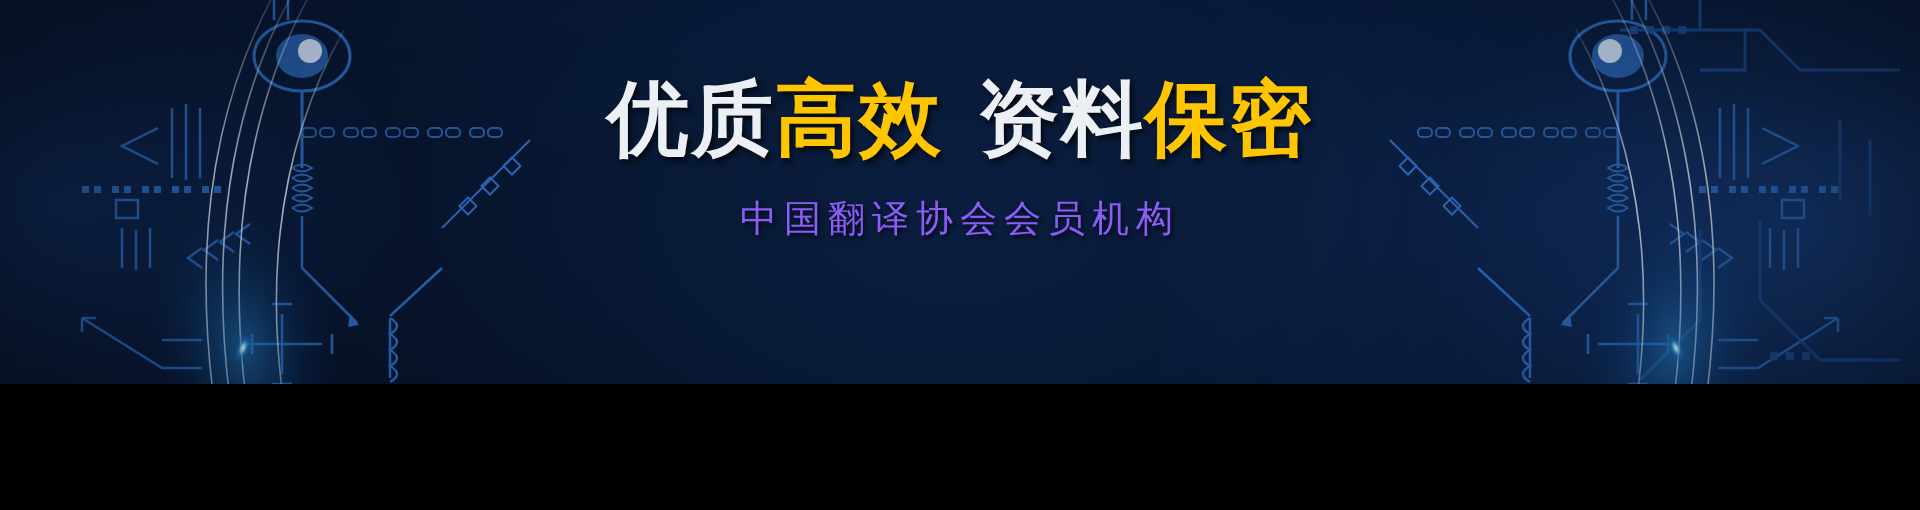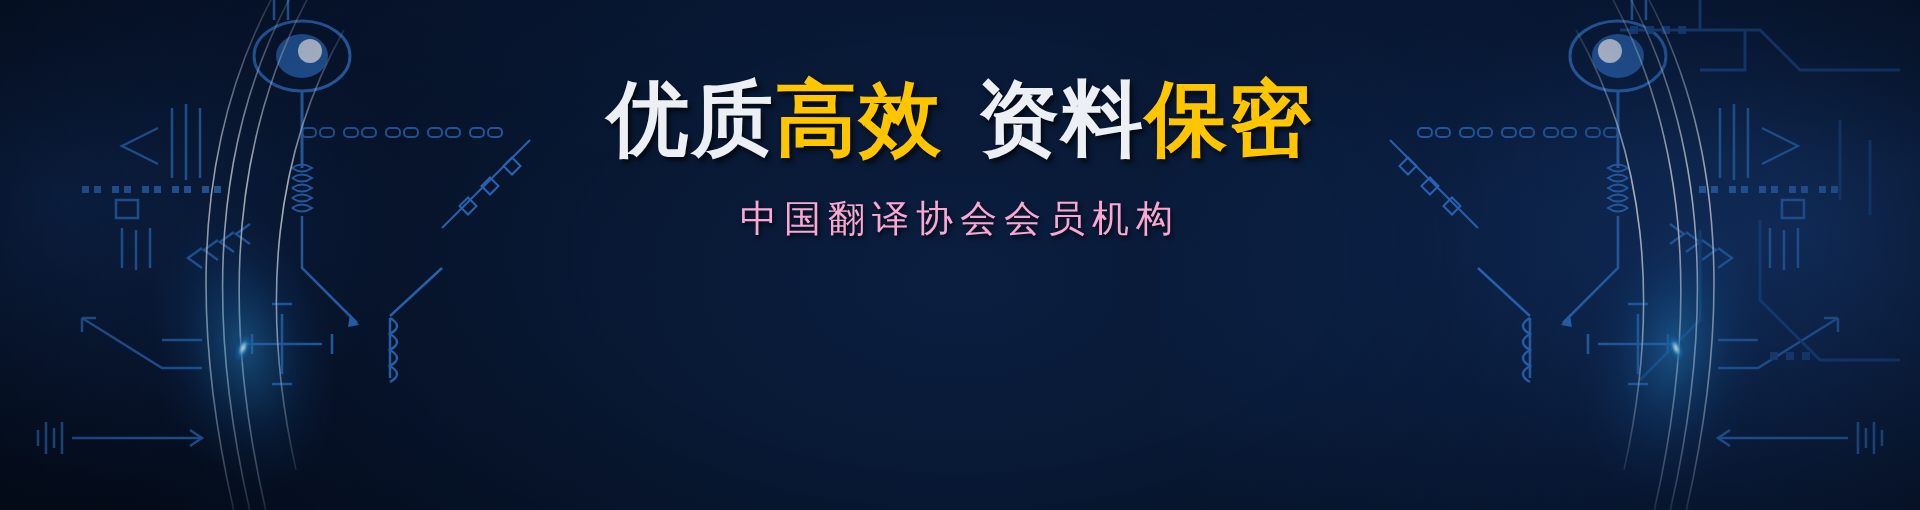--- a/index.html
+++ b/index.html
@@ -1,20 +1,20 @@
 <!DOCTYPE html>
 <html><head>
 <meta charset="utf-8">
 <title>Banner</title>
 <style>
   html,body{margin:0;padding:0;background:#000;}
   *{box-sizing:border-box;}
   .banner{
     position:relative;
-    width:1920px;height:510px;
+    width:1920px;height:384px;
     overflow:hidden;
     font-family:"Liberation Sans","DejaVu Sans",sans-serif;
     background:#061126;
   }
   
   .bg-base{
     position:absolute;inset:0;
     background:
       radial-gradient(ellipse 900px 560px at 50% 55%, #0b1e40 0%, #081832 45%, #050f22 100%);
   }
@@ -52,21 +52,21 @@
     text-shadow:3px 4px 5px rgba(0,0,0,.65);
   }
   .hl-white{color:#eceff3;}
   .hl-gold{color:#ffc600;}
   .hl-gap{display:inline-block;width:34px;}
 
   .subtitle{
     margin-top:34px;
     font-size:37px;
     letter-spacing:7px;
-    color:#f9a8d4;
+    color:#8b5cf6;
     white-space:nowrap;
     text-shadow:2px 3px 4px rgba(0,0,0,.7);
   }
 
   .tagbar{
     margin-top:32px;
     width:666px;height:57px;
     display:flex;align-items:center;justify-content:center;
     background:linear-gradient(90deg,
       rgba(55,66,90,.92) 0%,

